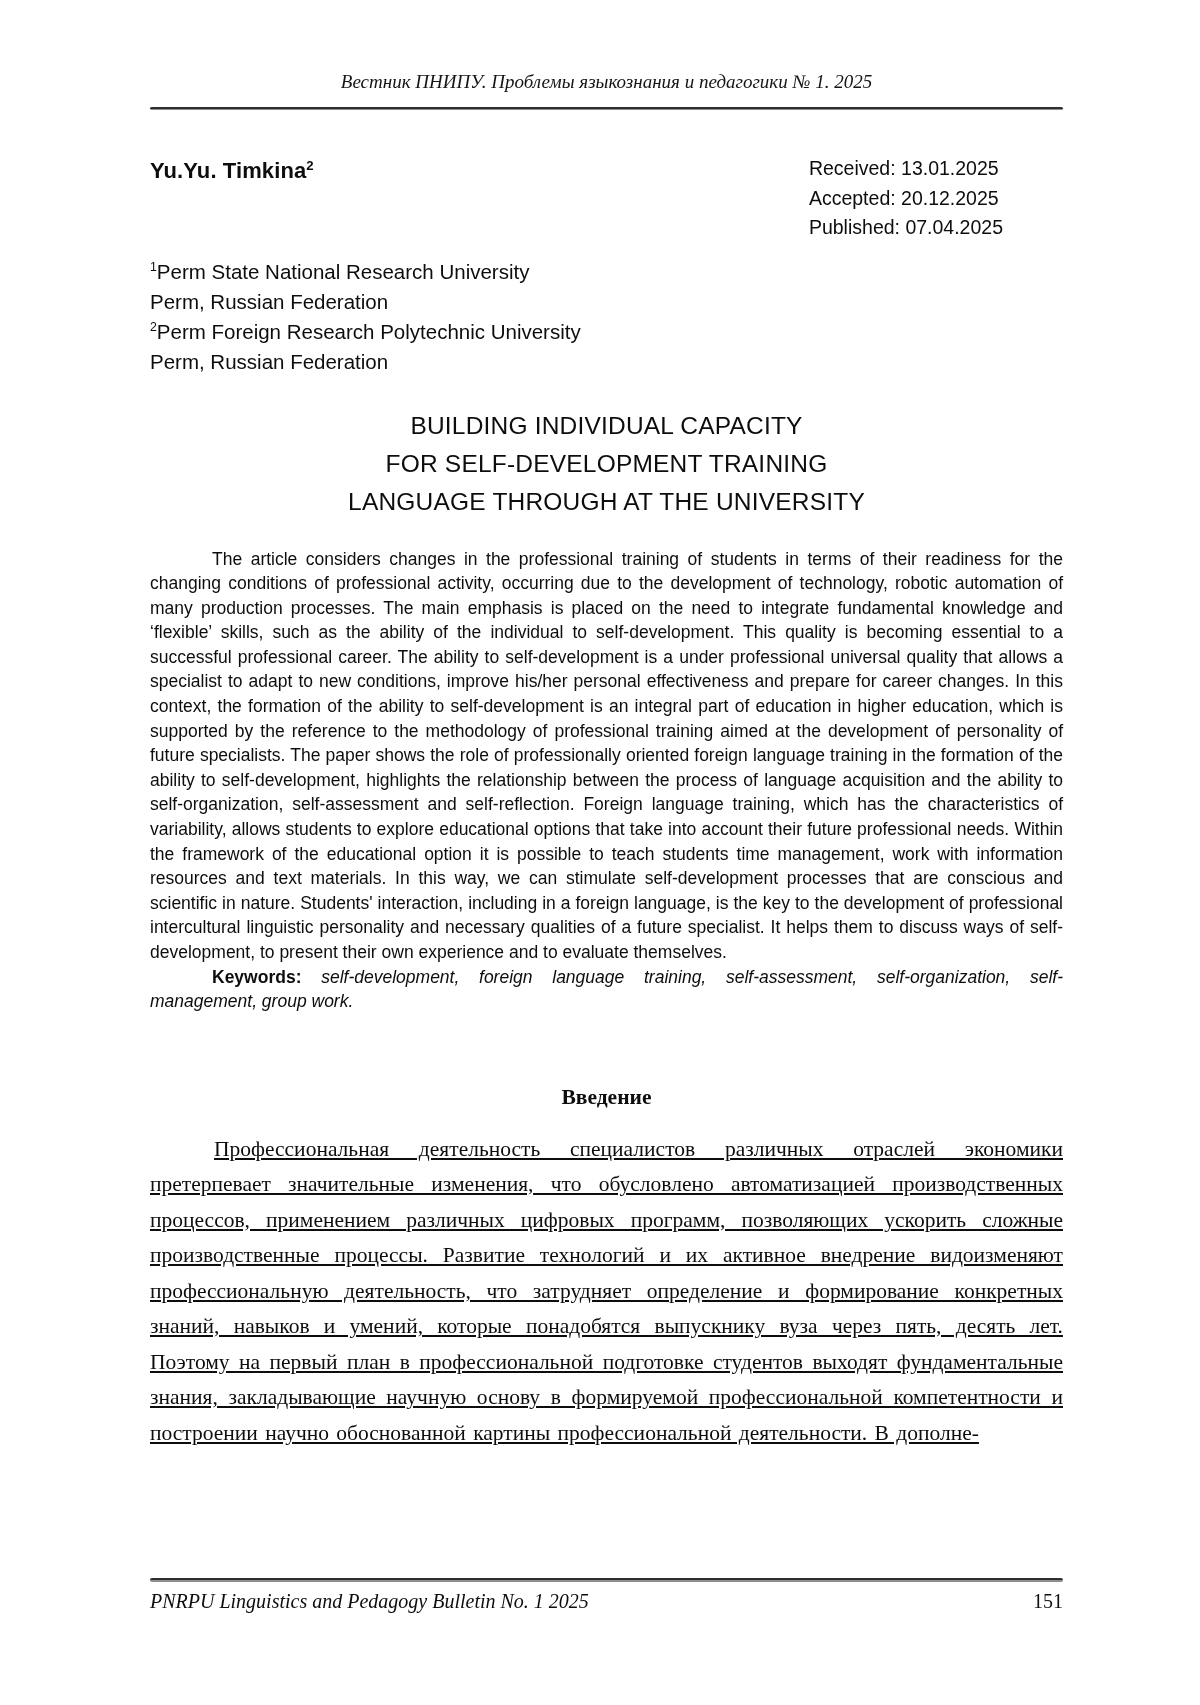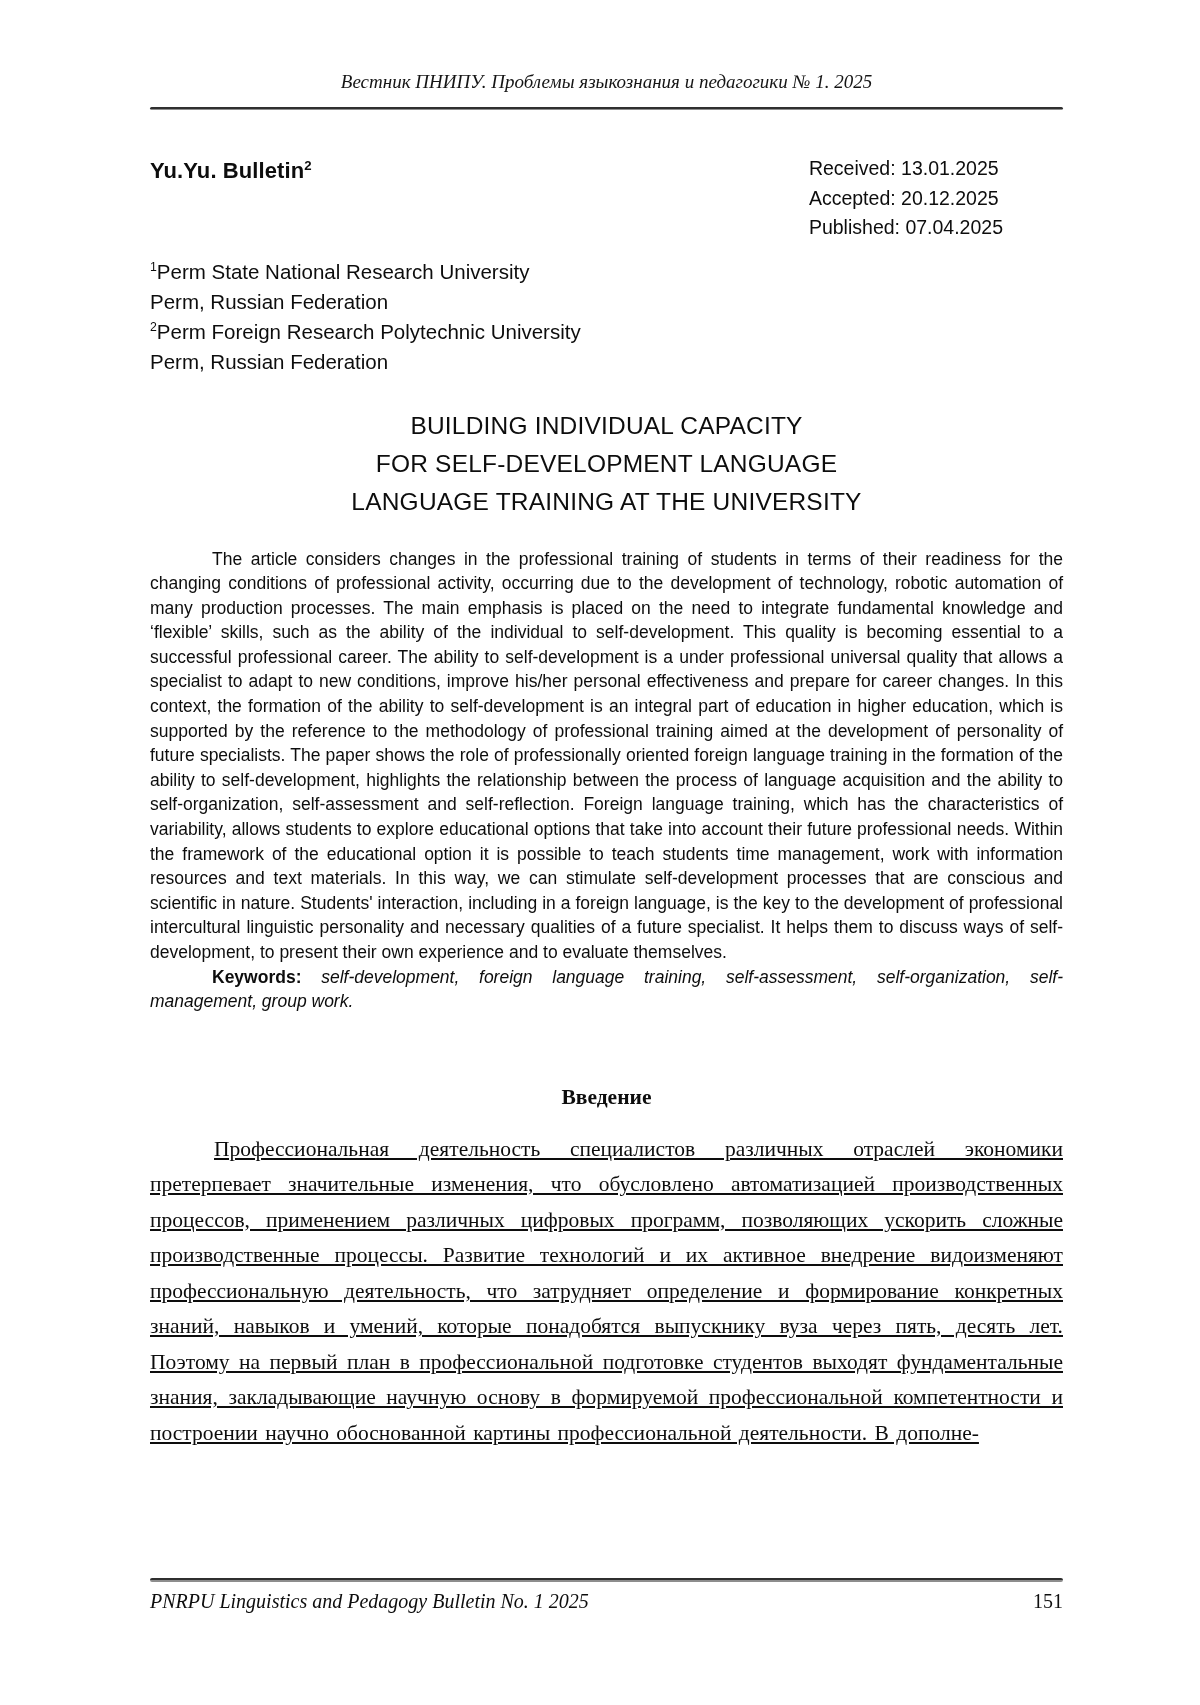--- a/index.html
+++ b/index.html
@@ -121,40 +121,40 @@
 
 <div class="page">
 
   <header>
     <div class="running-head">Вестник ПНИПУ. Проблемы языкознания и педагогики № 1. 2025</div>
     <div class="head-rule"></div>
   </header>
 
   <section class="byline-row">
     <div class="authors">
-      <div class="authors-line"><span>Yu.Yu. Bulletin</span><sup>2</sup></div>
+      <div class="authors-line"><span>Yu.Yu. Timkina</span><sup>2</sup></div>
     </div>
     <div class="dates">
       <div>Received: 13.01.2025</div>
       <div>Accepted: 20.12.2025</div>
       <div>Published: 07.04.2025</div>
     </div>
   </section>
 
   <section class="affiliations">
     <div><sup>1</sup><span>Perm State National Research University</span></div>
     <div><sup></sup><span>Perm, Russian Federation</span></div>
     <div><sup>2</sup><span>Perm Foreign Research Polytechnic University</span></div>
     <div><sup></sup><span>Perm, Russian Federation</span></div>
   </section>
 
   <h1 class="title">
     <span>BUILDING INDIVIDUAL CAPACITY</span>
-    <span>FOR SELF-DEVELOPMENT LANGUAGE</span>
-    <span>LANGUAGE TRAINING AT THE UNIVERSITY</span>
+    <span>FOR SELF-DEVELOPMENT TRAINING</span>
+    <span>LANGUAGE THROUGH AT THE UNIVERSITY</span>
   </h1>
 
   <section class="abstract">
     <p>The article considers changes in the professional training of students in terms of their readiness for the changing conditions of professional activity, occurring due to the development of technology, robotic automation of many production processes. The main emphasis is placed on the need to integrate fundamental knowledge and ‘flexible’ skills, such as the ability of the individual to self-development. This quality is becoming essential to a successful professional career. The ability to self-development is a under professional universal quality that allows a specialist to adapt to new conditions, improve his/her personal effectiveness and prepare for career changes. In this context, the formation of the ability to self-development is an integral part of education in higher education, which is supported by the reference to the methodology of professional training aimed at the development of personality of future specialists. The paper shows the role of professionally oriented foreign language training in the formation of the ability to self-development, highlights the relationship between the process of language acquisition and the ability to self-organization, self-assessment and self-reflection. Foreign language training, which has the characteristics of variability, allows students to explore educational options that take into account their future professional needs. Within the framework of the educational option it is possible to teach students time management, work with information resources and text materials. In this way, we can stimulate self-development processes that are conscious and scientific in nature. Students' interaction, including in a foreign language, is the key to the development of professional intercultural linguistic personality and necessary qualities of a future specialist. It helps them to discuss ways of self-development, to present their own experience and to evaluate themselves.</p>
     <p class="kw"><b>Keywords:</b> <i>self-development, foreign language training, self-assessment, self-organization, self-management, group work.</i></p>
   </section>
 
   <h2 class="section-heading">Введение</h2>
 
   <p class="body-ru">Профессиональная деятельность специалистов различных отраслей экономики претерпевает значительные изменения, что обусловлено автоматизацией производственных процессов, применением различных цифровых программ, позволяющих ускорить сложные производственные процессы. Развитие технологий и их активное внедрение видоизменяют профессиональную деятельность, что затрудняет определение и формирование конкретных знаний, навыков и умений, которые понадобятся выпускнику вуза через пять, десять лет. Поэтому на первый план в профессиональной подготовке студентов выходят фундаментальные знания, закладывающие научную основу в формируемой профессиональной компетентности и построении научно обоснованной картины профессиональной деятельности. В дополне-</p>

